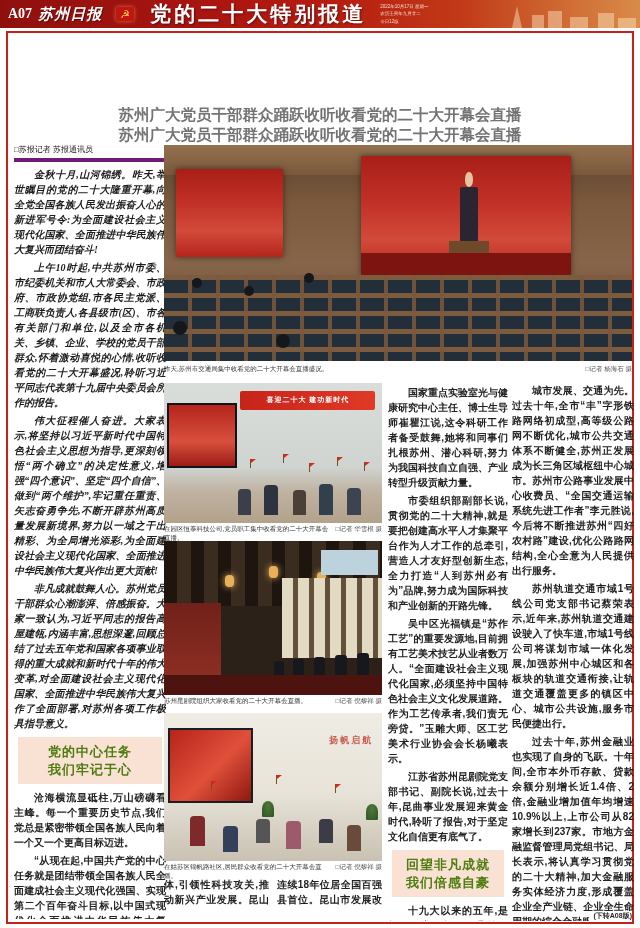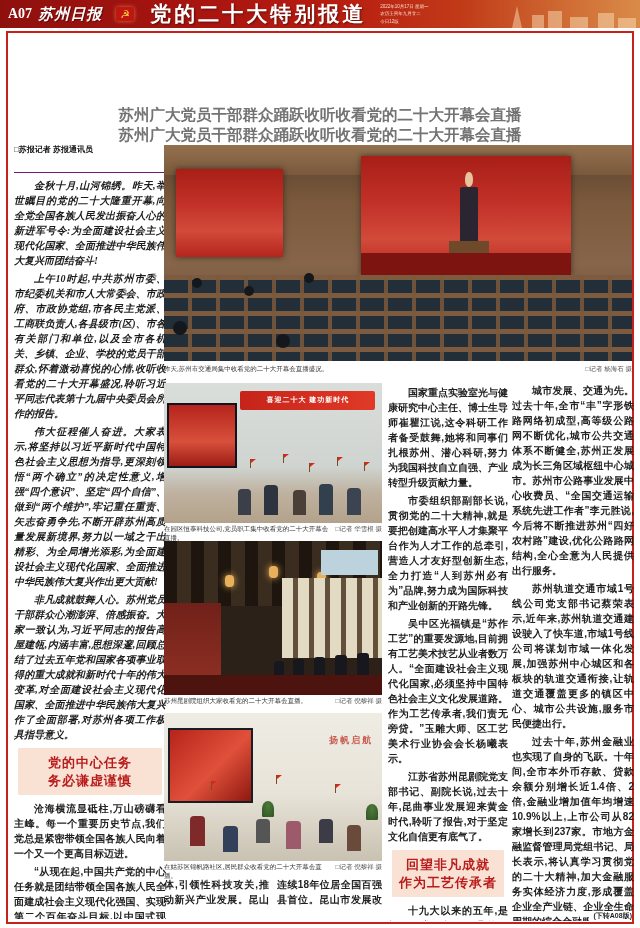--- a/index.html
+++ b/index.html
@@ -26,22 +26,22 @@
   .frame{position:absolute;left:6px;right:6px;top:31px;bottom:4px;border:2px solid #c9201a;background:#fff;}
   .headline{position:absolute;top:12px;left:0;width:100%;text-align:center;color:#e6261a;
     font-family:"Liberation Serif","DejaVu Serif",serif;font-weight:bold;font-size:41px;letter-spacing:1px;white-space:nowrap;}
   .subhead{position:absolute;top:72px;left:0;width:100%;text-align:center;color:#737373;
     font-weight:bold;font-size:15.5px;line-height:1.3;}
   
   .col{position:absolute;overflow:hidden;text-align:justify;}
   .col p{margin:0 0 3px 0;text-indent:2em;font-size:10px;line-height:1.5;font-weight:bold;}
   #col1{left:6px;top:111px;width:152px;height:775px;}
   #col1 .kai p{font-family:"Liberation Serif","DejaVu Serif",serif;font-style:italic;color:#1d1d1d;}
-  .byline{font-size:8px;font-weight:bold;border-bottom:1px solid #701a75;padding-bottom:17px;margin-bottom:5px;color:#111;}
-  .secbox{background:#f9e2d4;color:#b91c1c;font-weight:bold;text-align:center;font-size:13px;line-height:1.35;
+  .byline{font-size:8px;font-weight:normal;border-bottom:4px solid #701a75;padding-bottom:3px;margin-bottom:5px;color:#111;}
+  .secbox{background:#f9e2d4;color:#4d7c0f;font-weight:bold;text-align:center;font-size:13px;line-height:1.35;
     padding:6px 2px;margin:6px 4px;border-radius:1px;letter-spacing:1px;}
   #col4{left:380px;top:352px;width:120px;height:536px;}
   #col5{left:504px;top:350px;width:122px;height:538px;}
   .continued{position:absolute;right:2px;bottom:0;font-size:7px;font-weight:bold;background:#fff;padding-left:4px;}
   
   .photo{position:absolute;overflow:hidden;background:#888;}
   .cap{position:absolute;display:flex;justify-content:space-between;font-size:6.5px;color:#333;}
   .cap .credit{color:#555;white-space:nowrap;margin-left:6px;}
   
   #ph-main{left:156px;top:112px;width:468px;height:216px;
@@ -124,21 +124,21 @@
   <div class="col" id="col1">
     <div class="byline">□苏报记者 苏报通讯员</div>
     <div class="kai">
         <p>金秋十月,山河锦绣。昨天,举世瞩目的党的二十大隆重开幕,向全党全国各族人民发出振奋人心的新进军号令:为全面建设社会主义现代化国家、全面推进中华民族伟大复兴而团结奋斗!</p>
         <p>上午10时起,中共苏州市委、市纪委机关和市人大常委会、市政府、市政协党组,市各民主党派、工商联负责人,各县级市(区)、市各有关部门和单位,以及全市各机关、乡镇、企业、学校的党员干部群众,怀着激动喜悦的心情,收听收看党的二十大开幕盛况,聆听习近平同志代表第十九届中央委员会所作的报告。</p>
         <p>伟大征程催人奋进。大家表示,将坚持以习近平新时代中国特色社会主义思想为指导,更深刻领悟“两个确立”的决定性意义,增强“四个意识”、坚定“四个自信”、做到“两个维护”,牢记重任重责、矢志奋勇争先,不断开辟苏州高质量发展新境界,努力以一域之干出精彩、为全局增光添彩,为全面建设社会主义现代化国家、全面推进中华民族伟大复兴作出更大贡献!</p>
         <p>非凡成就鼓舞人心。苏州党员干部群众心潮澎湃、倍感振奋。大家一致认为,习近平同志的报告高屋建瓴,内涵丰富,思想深邃,回顾总结了过去五年党和国家各项事业取得的重大成就和新时代十年的伟大变革,对全面建设社会主义现代化国家、全面推进中华民族伟大复兴作了全面部署,对苏州各项工作极具指导意义。</p>
       </div>
     <div class="secbox">
       <div>党的中心任务</div>
-      <div>务必谦虚谨慎</div>
+      <div>我们牢记于心</div>
     </div>
     <div>
         <p>沧海横流显砥柱,万山磅礴看主峰。每一个重要历史节点,我们党总是紧密带领全国各族人民向着一个又一个更高目标迈进。</p>
         <p>“从现在起,中国共产党的中心任务就是团结带领全国各族人民全面建成社会主义现代化强国、实现第二个百年奋斗目标,以中国式现代化全面推进中华民族伟大复兴。”习近平同志的报告掷地有声,再次为我们指明了前进方向。</p>
         <p>使命号召就是行动纲领,苏州党员干部群众听号令、付诸于行。</p>
         <p>市人大常委会党组书记、主任李亚平说,要迅速学习贯彻党的二十大精神,更加紧密团结在以习近平同志为核心的党中央周围,在中共苏州市委领导下,坚定不移坚持党的领导,把人民当家作主和依法治国有机统一,依法有效行使立法、监督、人事任免、讨论决定重大事项等职权,支持和保障人大代表依法履职,高质量开展人大工作,发挥职能作用,为谱写中国式现代化苏州样板、建设社会主义现代化强市作出新的更大贡献。</p>
         <p>市政协党组书记、主席朱民说,要深入学习贯彻党的二十大精神,更加紧密团结在以习近平同志为核心的中共中央周围,在中共苏州市委领导下,聚焦坚持党对人民政协工作的全面领导,不断深化协商民主,为苏州在“扛起新使命、谱写新篇章”中争当排头兵,作出政协更大的贡献。</p>
         <p>市委宣传部副部长、市社科联主席谢伯贤说,全市社科界将积极开展多种形式的宣讲活动,推动党的二十大精神在苏州落地生根、开花结果。市委党校常务副校长表示,将围绕大会确立的重大理论观点和重大战略思想,深入开展研究阐释,推动党的二十大精神“飞入寻常百姓家”。</p>
         <p>习近平同志在报告中强调,高质量发展是全面建设社会主义现代化国家的首要任务。这一新的重大论断,在苏州大地引起强烈共鸣。</p>
         <p>恒力集团、盛虹集团、亨通集团、通鼎集团等沿江临海企业,专门组织党员干部职工收看党的二十大开幕直播。盛虹集团党委书记、董事长缪汉根说,聆听了报告,更加坚定了以更大力度推进创新发展的信心。亨通集团党委书记、董事长崔根良表示,报告强调“两个毫不动摇”,亨通人将心无旁骛做好企业,不断自主创新,科技自立自强。</p>
@@ -237,21 +237,21 @@
 
   <div class="col" id="col4">
     <div>
         <p>国家重点实验室光与健康研究中心主任、博士生导师崔瞿江说,这令科研工作者备受鼓舞,她将和同事们扎根苏州、潜心科研,努力为我国科技自立自强、产业转型升级贡献力量。</p>
         <p>市委组织部副部长说,贯彻党的二十大精神,就是要把创建高水平人才集聚平台作为人才工作的总牵引,营造人才友好型创新生态,全力打造“人到苏州必有为”品牌,努力成为国际科技和产业创新的开路先锋。</p>
         <p>吴中区光福镇是“苏作工艺”的重要发源地,目前拥有工艺美术技艺从业者数万人。“全面建设社会主义现代化国家,必须坚持中国特色社会主义文化发展道路。作为工艺传承者,我们责无旁贷。”玉雕大师、区工艺美术行业协会会长杨曦表示。</p>
         <p>江苏省苏州昆剧院党支部书记、副院长说,过去十年,昆曲事业发展迎来黄金时代,聆听了报告,对于坚定文化自信更有底气了。</p>
       </div>
     <div class="secbox">
       <div>回望非凡成就</div>
-      <div>作为工艺传承者</div>
+      <div>我们倍感自豪</div>
     </div>
     <div>
         <p>十九大以来的五年,是极不寻常、极不平凡的五年。习近平同志在报告中指出,新时代十年的伟大变革,在党史、新中国史、改革开放史、社会主义发展史、中华民族发展史上具有里程碑意义。面对新时代十年取得的伟大成就,苏州人民感同身受、倍感自豪。</p>
         <p>这份自豪,源自发展的日新月异和获得感幸福感安全感的不断增强。</p>
         <p>家住苏州高新区浒墅关阳山花园、已95岁高龄的离休干部,在家收听收看开幕会后激动不已。党龄77年的他,曾先后参加解放战争、抗美援朝战争。“枪林弹雨的苦日子过去了,现在过上了这样的幸福生活,我们要好好珍惜。”</p>
         <p>在狮子山国际物流园货车司机驿站,司机们集中收看党的二十大开幕盛况。驿站不间断为新业态新就业群体提供休息、手机充电、纳凉消暑、法律咨询等服务。苏州越海全球物流有限公司司机王国平说:“这些年来,我们货车司机的工作条件越来越好,我们将跟党走,用奋斗去创造更加美好的生活。”</p>
       </div>
 
   </div>
 

